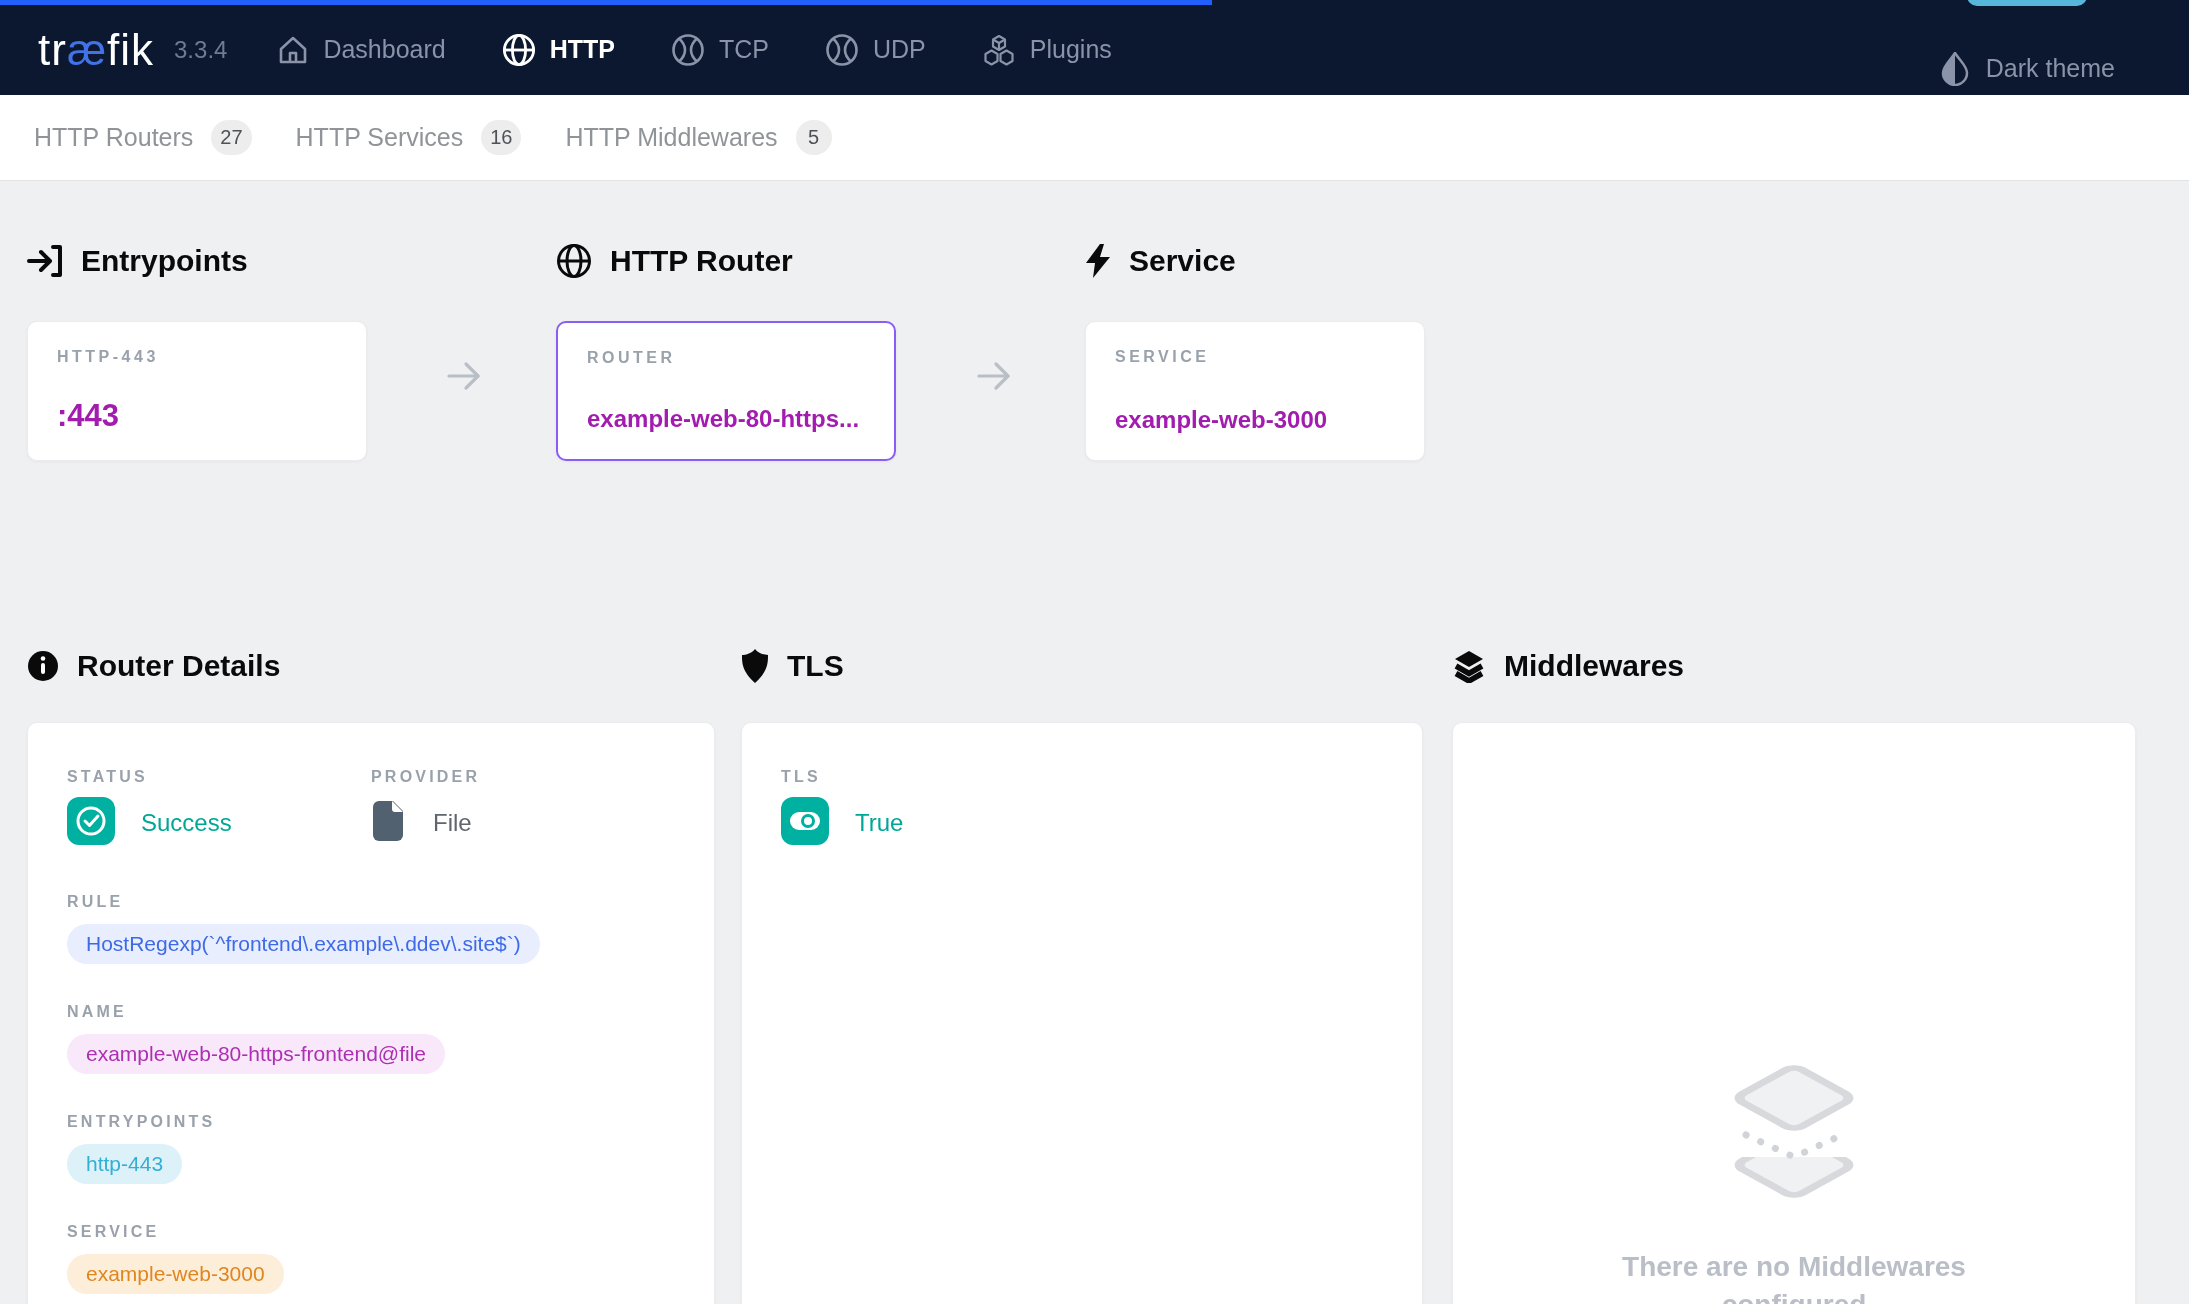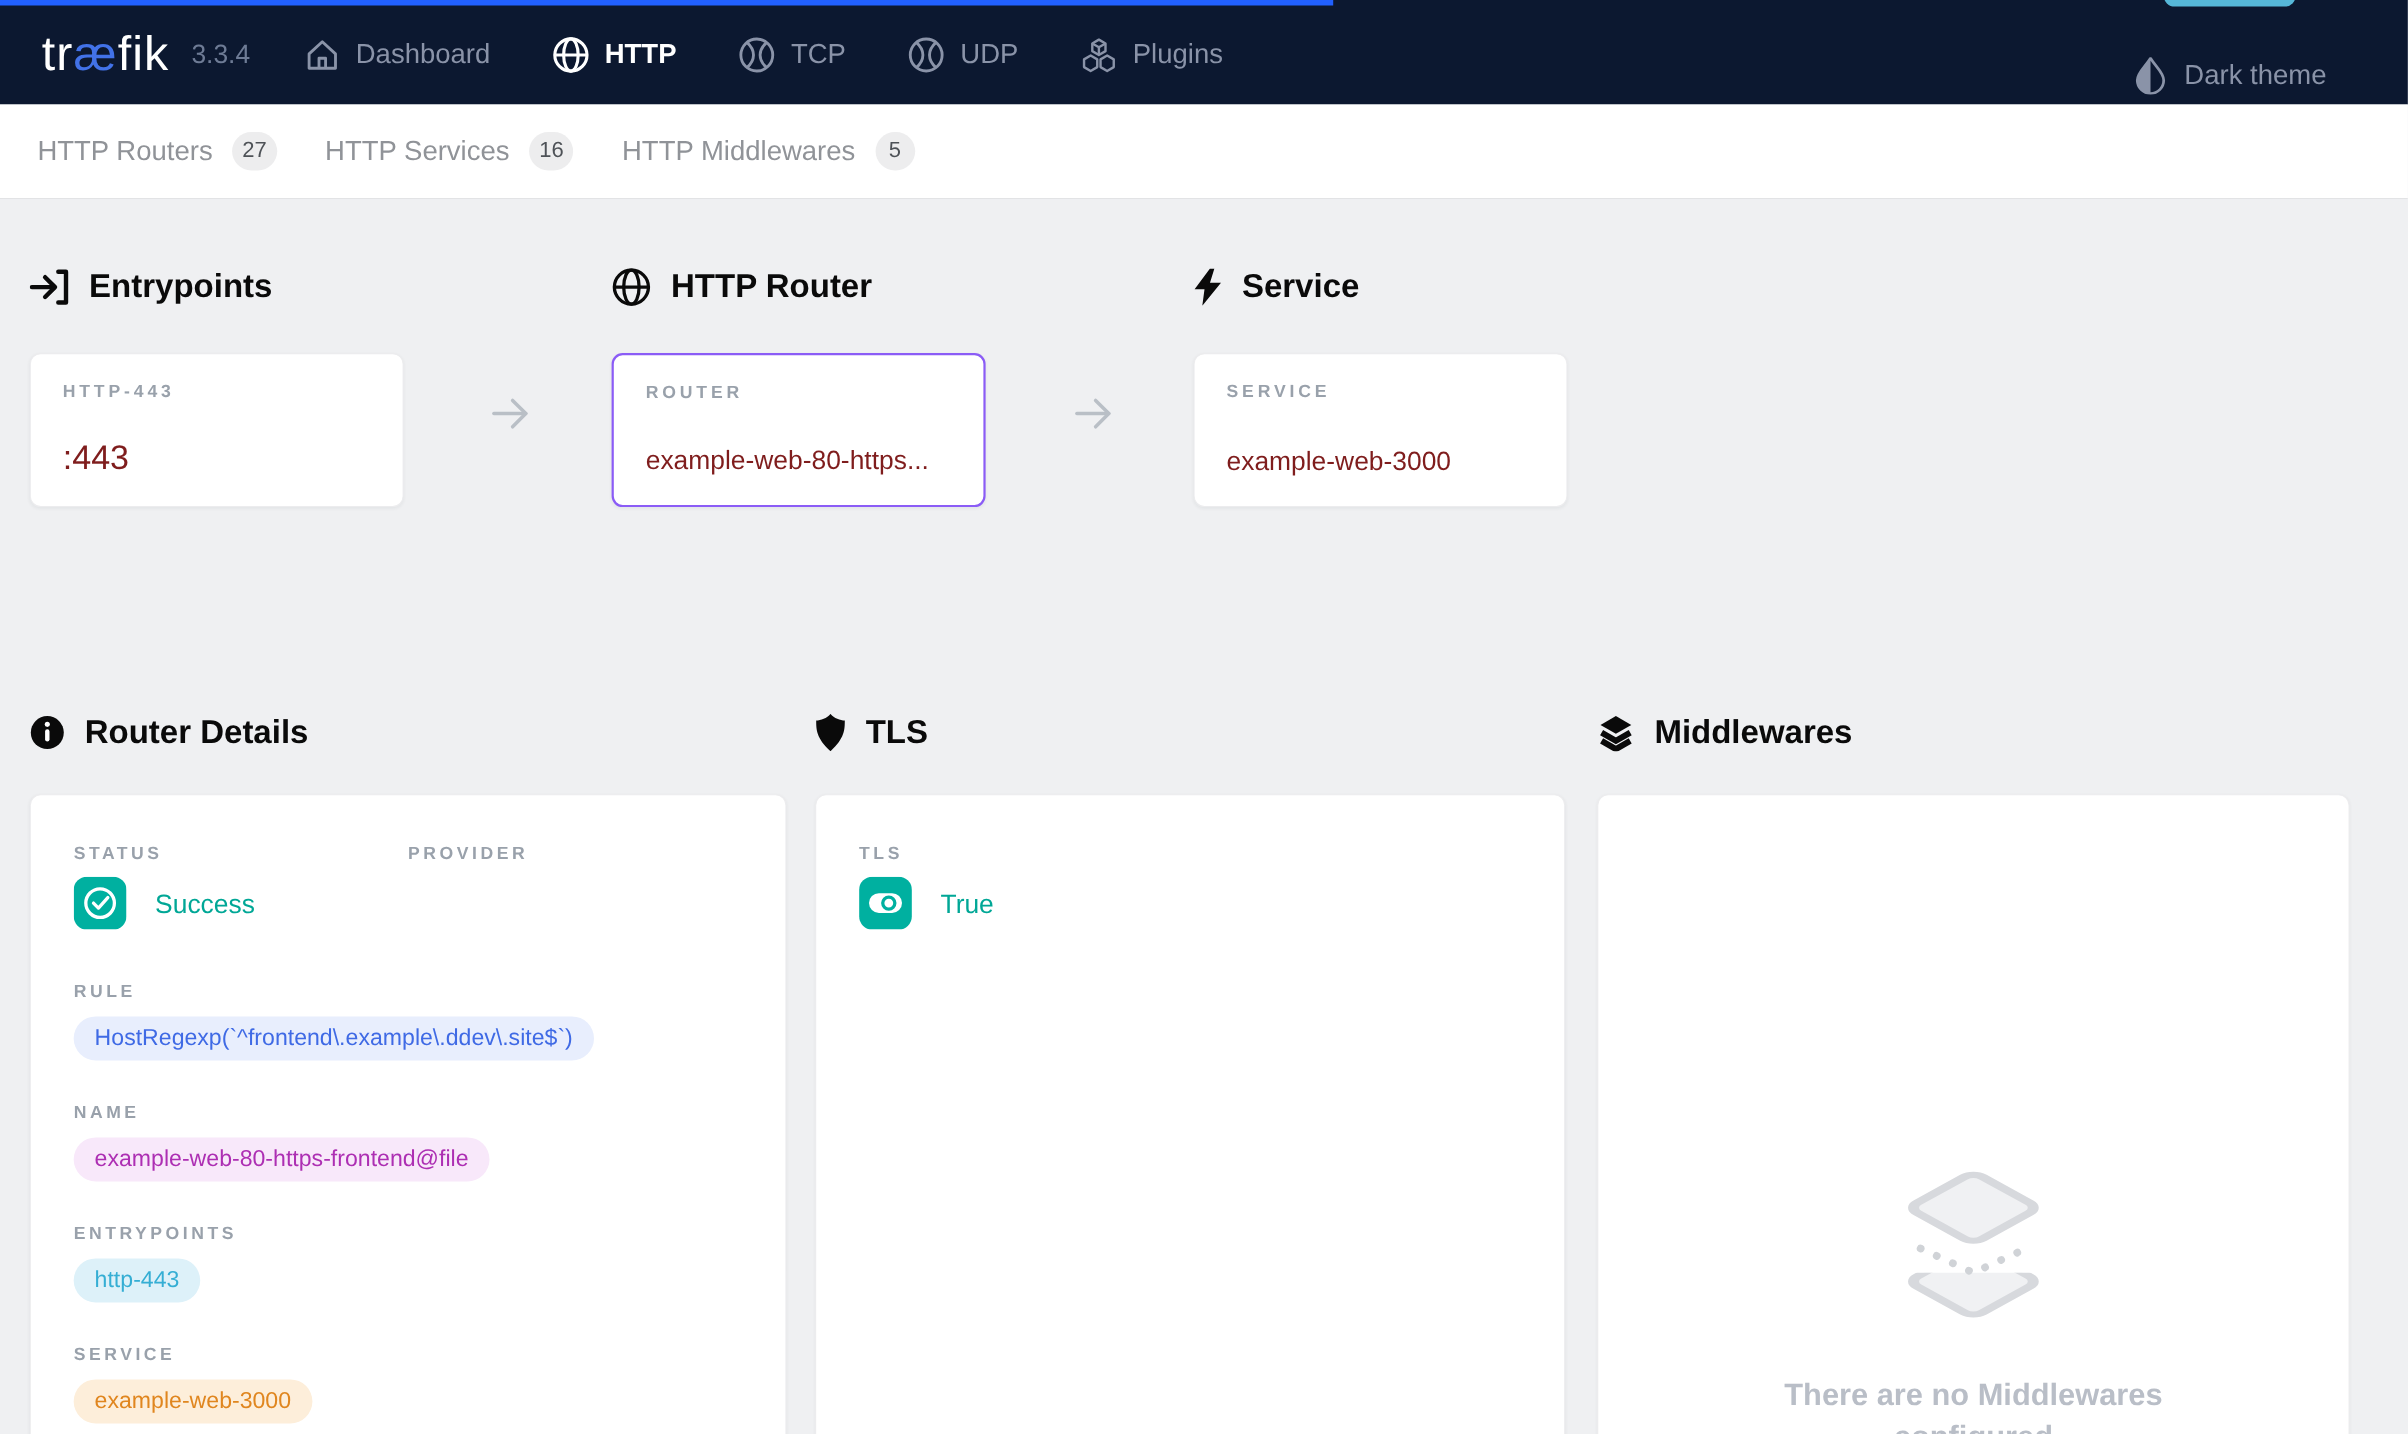--- a/index.html
+++ b/index.html
@@ -49,21 +49,21 @@
   .sec-icon { display:flex; }
   
   .flow-sec { position:absolute; top:243px; width:340px; }
   .flow-card {
     margin-top:42px; height:140px; background:#fff; border-radius:10px;
     border:1px solid #ececee; box-shadow:0 1px 3px rgba(20,30,40,.05);
     padding:26px 29px; display:flex; flex-direction:column; justify-content:space-between;
   }
   .flow-card.selected { border:2px solid #8b5cf6; }
   .card-label { font-size:16px; letter-spacing:3.5px; color:#99a1ab; font-weight:600; }
-  .card-value { font-size:24px; font-weight:400; color:#7f1d1d; white-space:nowrap; overflow:hidden; }
+  .card-value { font-size:24px; font-weight:700; color:#a21caf; white-space:nowrap; overflow:hidden; }
   .value-lg { font-size:31px; }
   .flow-arrow { position:absolute; top:356px; }
   
   .panel { position:absolute; top:648px; }
   .panel-card {
     margin-top:38px; height:625px; background:#fff; border-radius:10px;
     border:1px solid #ececee; box-shadow:0 1px 3px rgba(20,30,40,.05);
     padding:45px 39px; position:relative;
   }
   .field-label { font-size:16px; letter-spacing:3.2px; color:#99a1ab; font-weight:600; margin-bottom:13px; }
@@ -284,20 +284,29 @@
                 <rect width="48" height="48" rx="12" fill="#00b0a0"></rect>
                 <circle cx="24" cy="24" r="13" fill="none" stroke="#fff" stroke-width="3"></circle>
                 <path d="M18 24 l4.5 4.5 L31 19" fill="none" stroke="#fff" stroke-width="3" stroke-linecap="round" stroke-linejoin="round"></path>
               </svg>
           </span>
           <span class="val-teal">Success</span>
         </div>
       </div>
       <div class="col">
         <div class="field-label">PROVIDER</div>
+        <div class="icon-value">
+          <span>
+            <svg width="36" height="42" viewBox="0 0 36 42">
+                <path d="M8 1 h14 l10 10 v24 a6 6 0 0 1 -6 6 H8 a6 6 0 0 1 -6 -6 V7 a6 6 0 0 1 6 -6 z" fill="#52616f"></path>
+                <path d="M21 1 l11 11 h-8 a3 3 0 0 1 -3 -3 z" fill="#ffffff"></path>
+              </svg>
+          </span>
+          <span class="val-gray">File</span>
+        </div>
       </div>
     </div>
 
     <div class="field">
       <div class="field-label">RULE</div>
       <span class="pill pill-rule">HostRegexp(`^frontend\.example\.ddev\.site$`)</span>
     </div>
 
     <div class="field">
       <div class="field-label">NAME</div>

